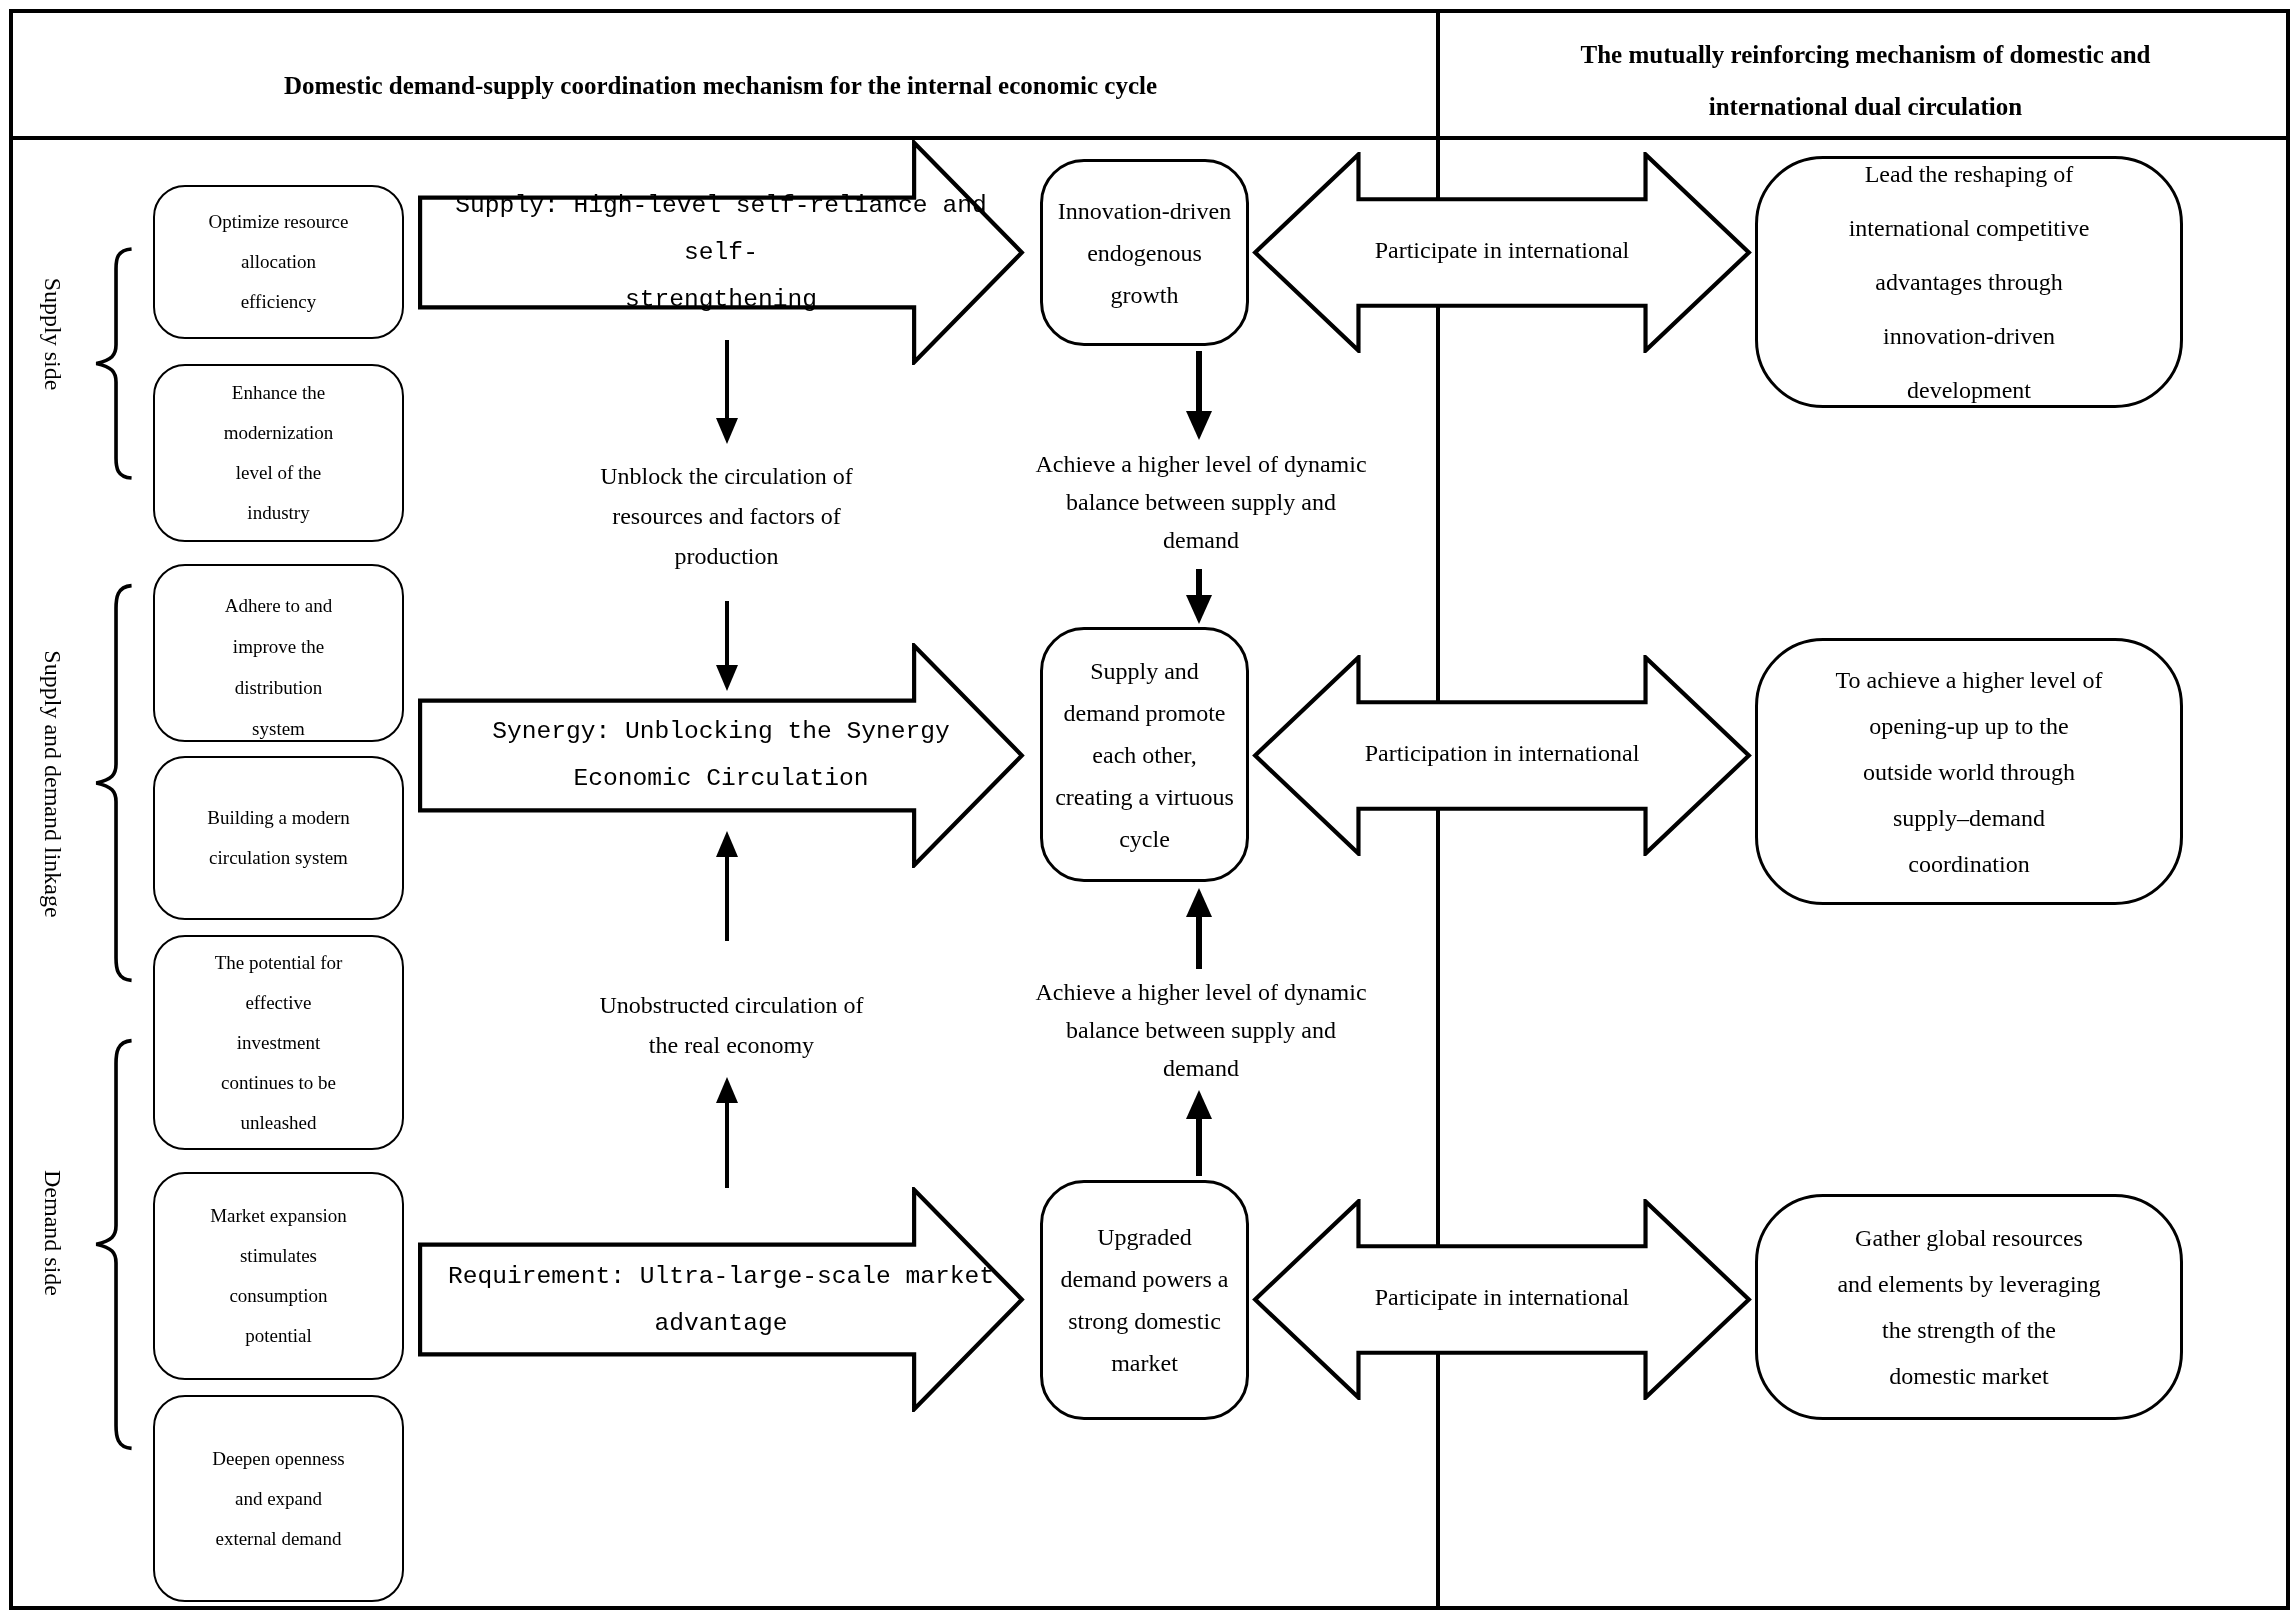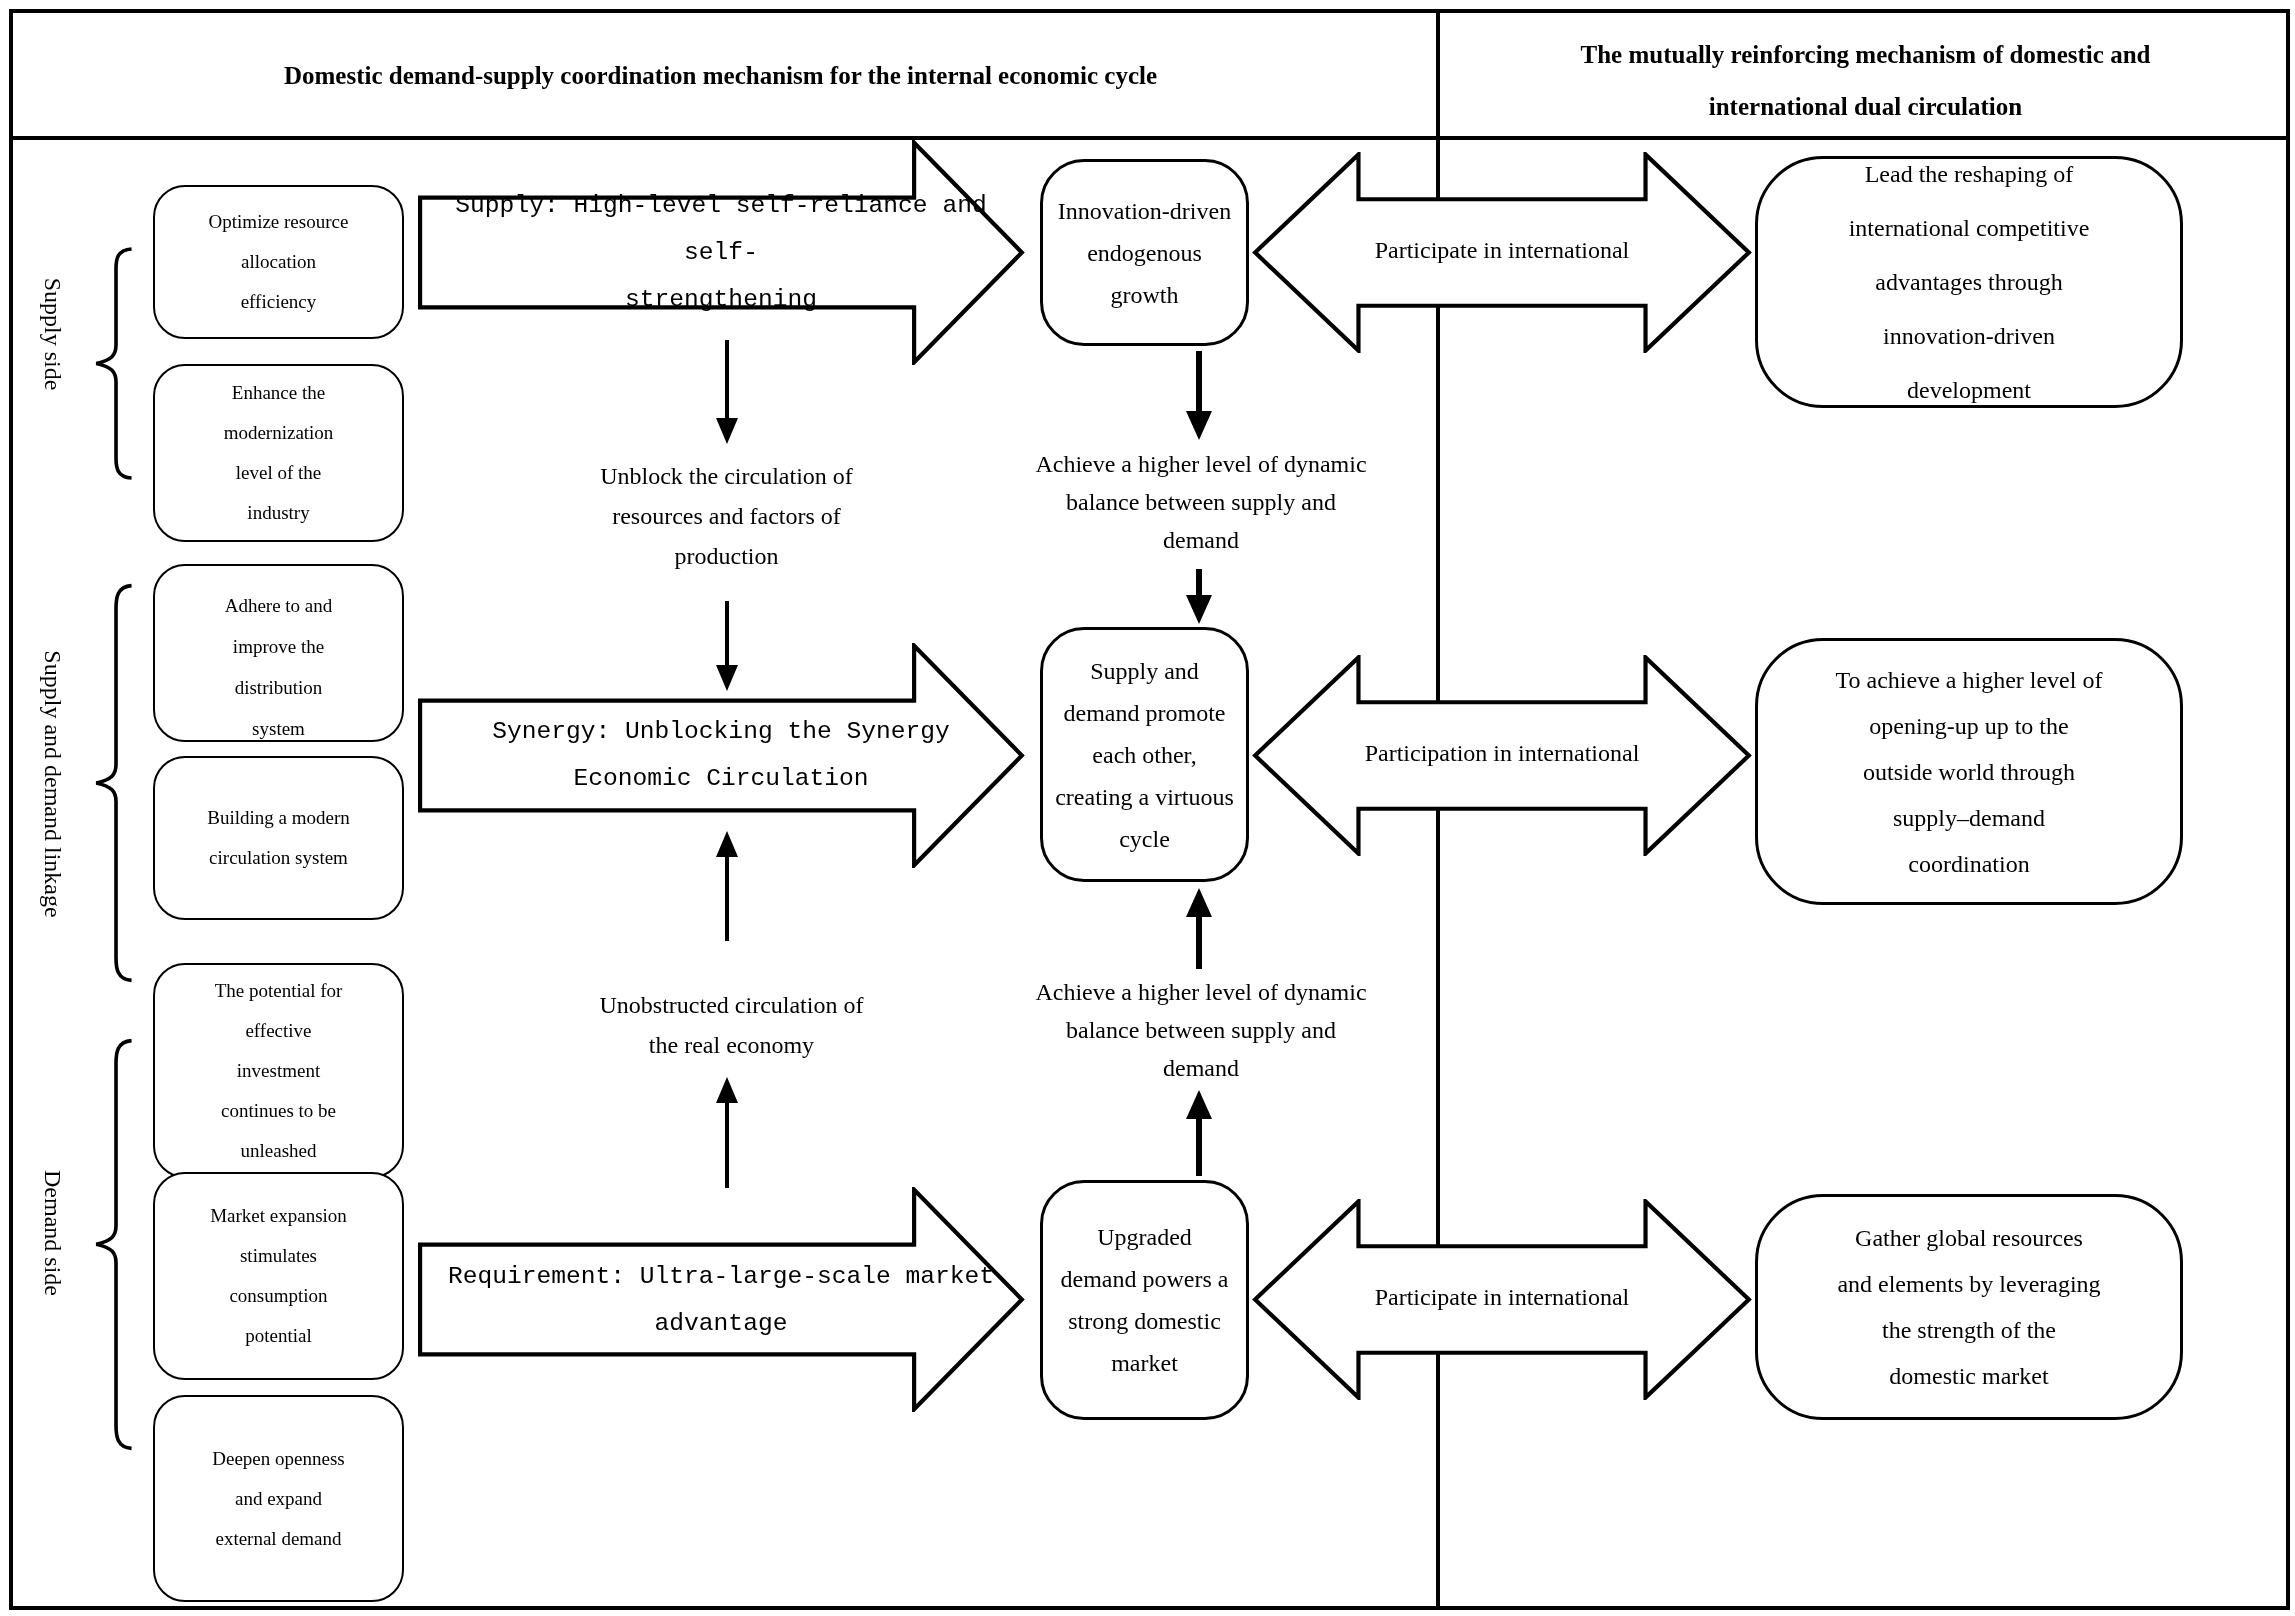--- a/index.html
+++ b/index.html
@@ -3,21 +3,21 @@
 <meta charset="utf-8">
 <style>
   html,body{margin:0;padding:0;background:#fff;}
   .canvas{position:relative;width:2295px;height:1616px;background:#ffffff;overflow:hidden;
           font-family:"Liberation Serif","DejaVu Serif",serif;color:#000;}
   .abs{position:absolute;}
   .frame{left:9.4px;top:9.4px;width:2273px;height:1593px;border:4.2px solid #000;}
   .vdivider{left:1436px;top:9.4px;width:4.2px;height:1598px;background:#000;}
   .hsep{left:9.4px;top:136px;width:2277px;height:4.2px;background:#000;}
   .hdr{font-weight:bold;font-size:25px;text-align:center;}
-  .hdr-left{left:31px;top:21px;width:1379px;height:110px;display:flex;align-items:center;justify-content:center;}
+  .hdr-left{left:31px;top:31px;width:1379px;height:110px;display:flex;align-items:center;justify-content:center;}
   .hdr-right{left:1458px;top:29px;width:815px;line-height:52px;}
   .vlabel{transform:translate(-50%,-50%) rotate(90deg);white-space:nowrap;font-size:24px;}
   .brace{width:57px;}
   .lbox{left:153px;width:251px;border:2.6px solid #000;border-radius:32px;background:#fff;box-sizing:border-box;
         display:flex;flex-direction:column;justify-content:center;align-items:center;
         text-align:center;font-size:19px;line-height:40px;}
   .lbox-clip{justify-content:flex-start;padding-top:19px;line-height:41px;overflow:hidden;}
   .cbox{left:1040px;width:209px;border:3.1px solid #000;border-radius:44px;background:#fff;box-sizing:border-box;
         display:flex;flex-direction:column;justify-content:center;align-items:center;
         text-align:center;font-size:24px;line-height:42px;}
@@ -88,21 +88,21 @@
   <div class="abs lbox" style="top:756px;height:164px;">
       <div>Building a modern</div>
       <div>circulation system</div>
     </div>
   <div class="abs lbox lbox-clip" style="top:564px;height:178px;">
       <div>Adhere to and</div>
       <div>improve the</div>
       <div>distribution</div>
       <div>system</div>
     </div>
-  <div class="abs lbox" style="top:935px;height:215px;margin-top:28px;">
+  <div class="abs lbox" style="top:935px;height:215px;">
       <div>The potential for</div>
       <div>effective</div>
       <div>investment</div>
       <div>continues to be</div>
       <div>unleashed</div>
     </div>
   <div class="abs lbox" style="top:1172px;height:208px;">
       <div>Market expansion</div>
       <div>stimulates</div>
       <div>consumption</div>

